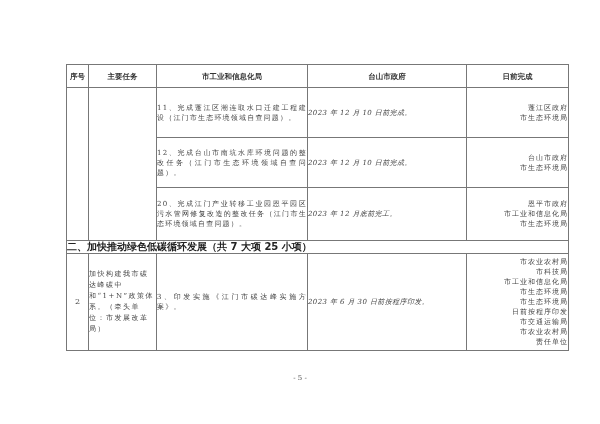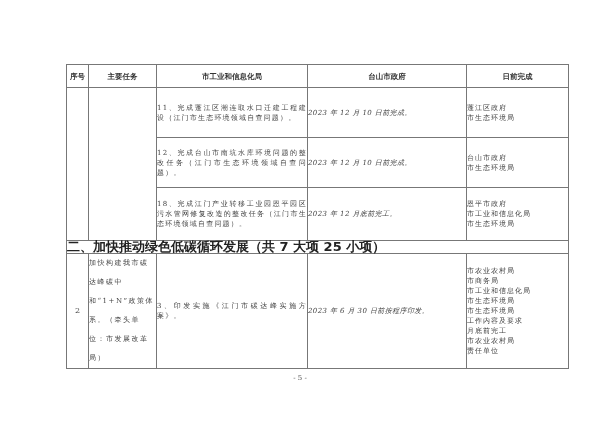--- a/index.html
+++ b/index.html
@@ -13,25 +13,25 @@
   }
   table.doc td, table.doc th {
     border: 1px solid #777; padding: 0; vertical-align: middle;
   }
   th { font-size: 7.5px; font-weight: bold; color: #333; text-align: center; height: 22px; line-height: 9px; }
   td { font-size: 7px; line-height: 10px; color: #444; }
   .col-seq { width: 22px; } .col-task { width: 68px; } .col-content { width: 151px; }
   .col-target { width: 159px; } .col-unit { width: 102px; }
   .content { padding: 0 3px; letter-spacing: 1.2px; text-align: justify; }
   .target { padding: 0 4px; letter-spacing: 0.4px; font-style: italic; }
-  .unit { text-align: left; letter-spacing: 1px; }
+  .unit { text-align: right; letter-spacing: 1px; }
   .unit span { display: block; }
   .seq { text-align: center; font-size: 8px; }
-  .task { padding: 0 4px; letter-spacing: 1.5px; line-height: 19px; }
-  .section td { font-size: 13px; font-weight: bold; color: #222; padding: 1px 3px; height: 12px; font-family: "DejaVu Sans", sans-serif; }
+  .task { padding: 0 4px; letter-spacing: 1.5px; line-height: 11px; }
+  .section td { font-size: 10px; font-weight: bold; color: #222; padding: 1px 3px; height: 12px; font-family: "DejaVu Sans", sans-serif; }
   .r11 { height: 50px; } .r12 { height: 50px; } .r13 { height: 53px; } .r2 { height: 97px; }
   .page-number { position: absolute; top: 374px; left: 0; width: 600px; text-align: center; font-size: 7px; color: #555; }
 </style>
 </head>
 <body>
 
 <table class="doc">
   <colgroup>
     <col class="col-seq">
       <col class="col-task">
@@ -61,44 +61,44 @@
     </tr>
     <tr class="r12">
       <td class="content">12、完成台山市南坑水库环境问题的整改任务（江门市生态环境领域自查问题）。</td>
       <td class="target">2023 年 12 月 10 日前完成。</td>
       <td class="unit">
         <span>台山市政府</span>
         <span>市生态环境局</span>
       </td>
     </tr>
     <tr class="r13">
-      <td class="content">18、完成江门产业转移工业园恩平园区污水管网修复改造的整改任务（江门市生态环境领域自查问题）。</td>
+      <td class="content">20、完成江门产业转移工业园恩平园区污水管网修复改造的整改任务（江门市生态环境领域自查问题）。</td>
       <td class="target">2023 年 12 月底前完工。</td>
       <td class="unit">
         <span>恩平市政府</span>
         <span>市工业和信息化局</span>
         <span>市生态环境局</span>
       </td>
     </tr>
     <tr class="section">
       <td colspan="5">二、加快推动绿色低碳循环发展（共 7 大项 25 小项）</td>
     </tr>
     <tr class="r2">
       <td class="seq">2</td>
       <td class="task">加快构建我市碳达峰碳中和“1+N”政策体系。（牵头单位：市发展改革局）</td>
       <td class="content">3、印发实施《江门市碳达峰实施方案》。</td>
       <td class="target">2023 年 6 月 30 日前按程序印发。</td>
       <td class="unit">
         <span>市农业农村局</span>
-        <span>市商务局</span>
+        <span>市科技局</span>
         <span>市工业和信息化局</span>
         <span>市生态环境局</span>
         <span>市生态环境局</span>
-        <span>工作内容及要求</span>
-        <span>月底前完工</span>
+        <span>日前按程序印发</span>
+        <span>市交通运输局</span>
         <span>市农业农村局</span>
         <span>责任单位</span>
       </td>
     </tr>
   </tbody>
 </table>
 
 <div class="page-number">- 5 -</div>
 
 </body></html>

